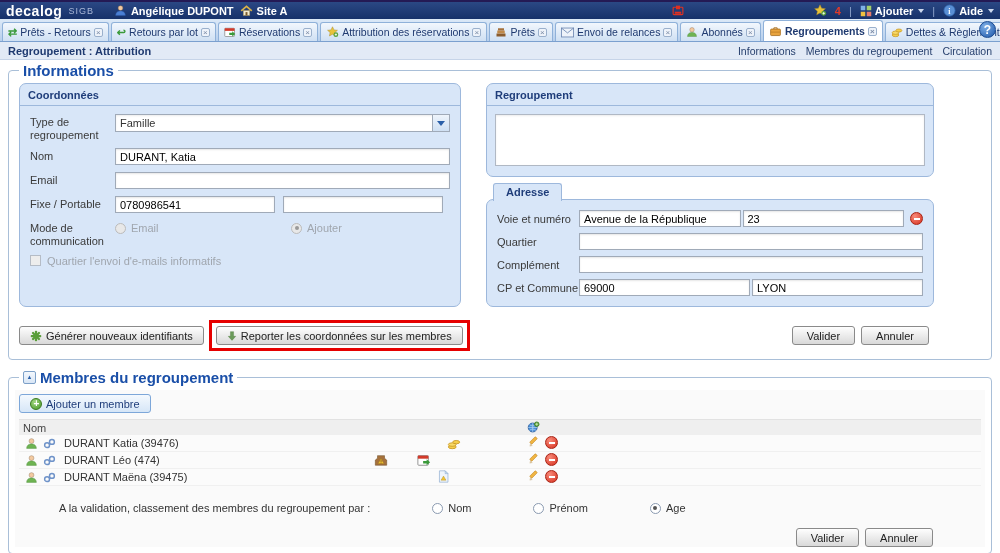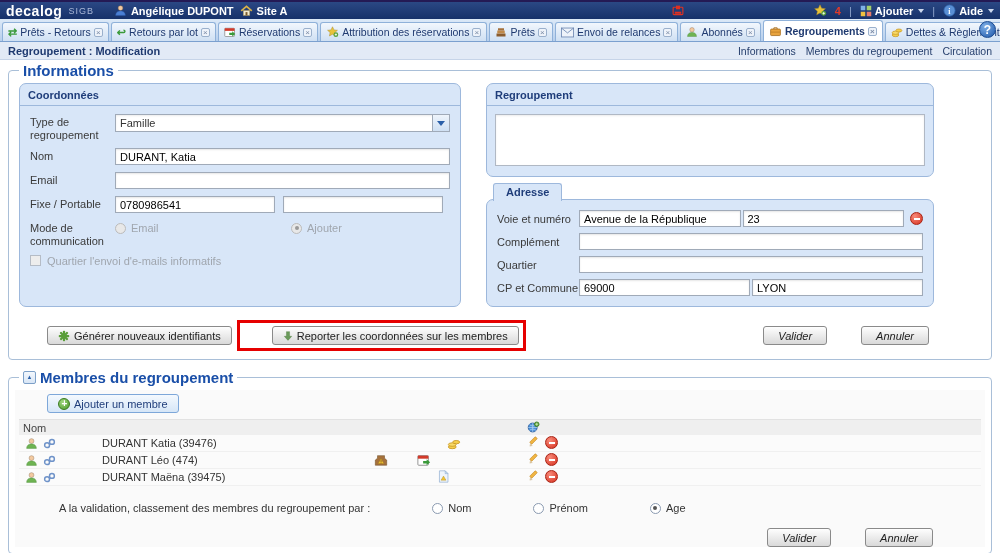--- a/index.html
+++ b/index.html
@@ -112,36 +112,36 @@
   .mini-del { margin-left:6px; }
   .circle-ic { width:13px; height:13px; border-radius:50%; display:inline-block; position:relative; flex:none; }
   .red-c { background:radial-gradient(circle at 35% 30%, #f88a7a, #d6301e); border:1px solid #a82314; }
   .red-c::after { content:""; position:absolute; left:2.5px; top:5px; width:6px; height:1.8px; background:#fff; }
   .green-c { background:radial-gradient(circle at 35% 30%, #9fd57f, #4a9a2a); border:1px solid #3a7a1e; }
   .green-c::after { content:"+"; position:absolute; left:2.6px; top:-0.5px; color:#fff; font-size:10px; font-weight:bold; }
   
   .btn {
     display:inline-flex; align-items:center; gap:4px; height:19px; padding:0 10px;
     background:linear-gradient(#fefefe,#d9d9d9); border:1px solid #8a8a8a; border-radius:3px;
-    font:11px "Liberation Sans",sans-serif; color:#222; cursor:pointer; white-space:nowrap;margin-left:28px;
+    font:11px "Liberation Sans",sans-serif; color:#222; cursor:pointer; white-space:nowrap;
   }
   .btn-blue {
     background:linear-gradient(#f4f9fe,#d6e6f7); border:1px solid #7da7d9; color:#1f3d7a; border-radius:3px;
   }
   .btn-row { display:flex; align-items:center; margin-top:13px; }
   .highlight-box { border:3px solid #e60000; padding:3px 4px; margin-left:5px; display:inline-flex; }
   .spacer { flex:1; }
   .end-btns { display:flex; gap:6px; margin-right:52px; }
-  .btn.small { padding:0 14px;font-style:italic; }
+  .btn.small { padding:0 14px; }
   
   .members-inner { background:#fafafa; margin:0 -4px; padding:0 4px; }
   .add-row { padding:4px 0 6px 0; }
   .mtable { border-top:1px solid #e2e2e2; }
   .mhead { background:#efefef; height:15px; display:flex; align-items:center; padding:0 4px; color:#444; position:relative; }
-  .mrow { height:17px; display:flex; align-items:center; padding:0 4px; position:relative; background:#fbfbfb; border-bottom:1px solid #f0f0f0;gap:38px; }
+  .mrow { height:17px; display:flex; align-items:center; padding:0 4px; position:relative; background:#fbfbfb; border-bottom:1px solid #f0f0f0; }
   .mrow .name { margin-left:8px; color:#333; }
   .row-icons { display:flex; gap:5px; align-items:center; margin-left:2px; }
   .abs { position:absolute; top:1px; }
   .acts { position:absolute; left:508px; top:1px; display:flex; gap:5px; align-items:center; }
   .sort-row { display:flex; align-items:center; margin:16px 0 4px 40px; gap:22px; }
   .sort-opt { display:flex; align-items:center; gap:5px; margin-left:40px; }
   .mem-end { display:flex; justify-content:flex-end; margin-top:14px; }
 </style>
 </head>
 <body>
@@ -294,21 +294,21 @@
           <ellipse cx="10.5" cy="6" rx="4" ry="2" fill="#f5cf4a" stroke="#c9992a"></ellipse>
         </svg>
     </span>
     <span>Dettes &amp; Règlements</span>
 
   </div>
   <div class="help-btn">?</div>
 </nav>
 
 <div class="crumb">
-  <span class="crumb-title">Regroupement : Modification</span>
+  <span class="crumb-title">Regroupement : Attribution</span>
   <span class="crumb-links">
     <span>Informations</span>
     <span>Membres du regroupement</span>
     <span>Circulation</span>
   </span>
 </div>
 
 <main>
 
   <fieldset>
@@ -381,25 +381,25 @@
         </div>
         <div class="panel adresse">
           <div class="adresse-tab">Adresse</div>
           <div class="ad-row">
             <div class="ad-label">Voie et numéro</div>
             <input type="text" class="w-voie" value="Avenue de la République" style="">
             <input type="text" class="w-num" value="23" style="">
             <span class="circle-ic red-c mini-del"></span>
           </div>
           <div class="ad-row">
+            <div class="ad-label">Quartier</div>
+            <input type="text" class="w-full" value="" style="">
+          </div>
+          <div class="ad-row">
             <div class="ad-label">Complément</div>
-            <input type="text" class="w-full" value="" style="">
-          </div>
-          <div class="ad-row">
-            <div class="ad-label">Quartier</div>
             <input type="text" class="w-full" value="" style="">
           </div>
           <div class="ad-row" style="margin-bottom:2px;">
             <div class="ad-label">CP et Commune</div>
             <input type="text" class="w-cp" value="69000" style="">
             <input type="text" class="w-com" value="LYON" style="">
           </div>
         </div>
       </div>
     </div>

